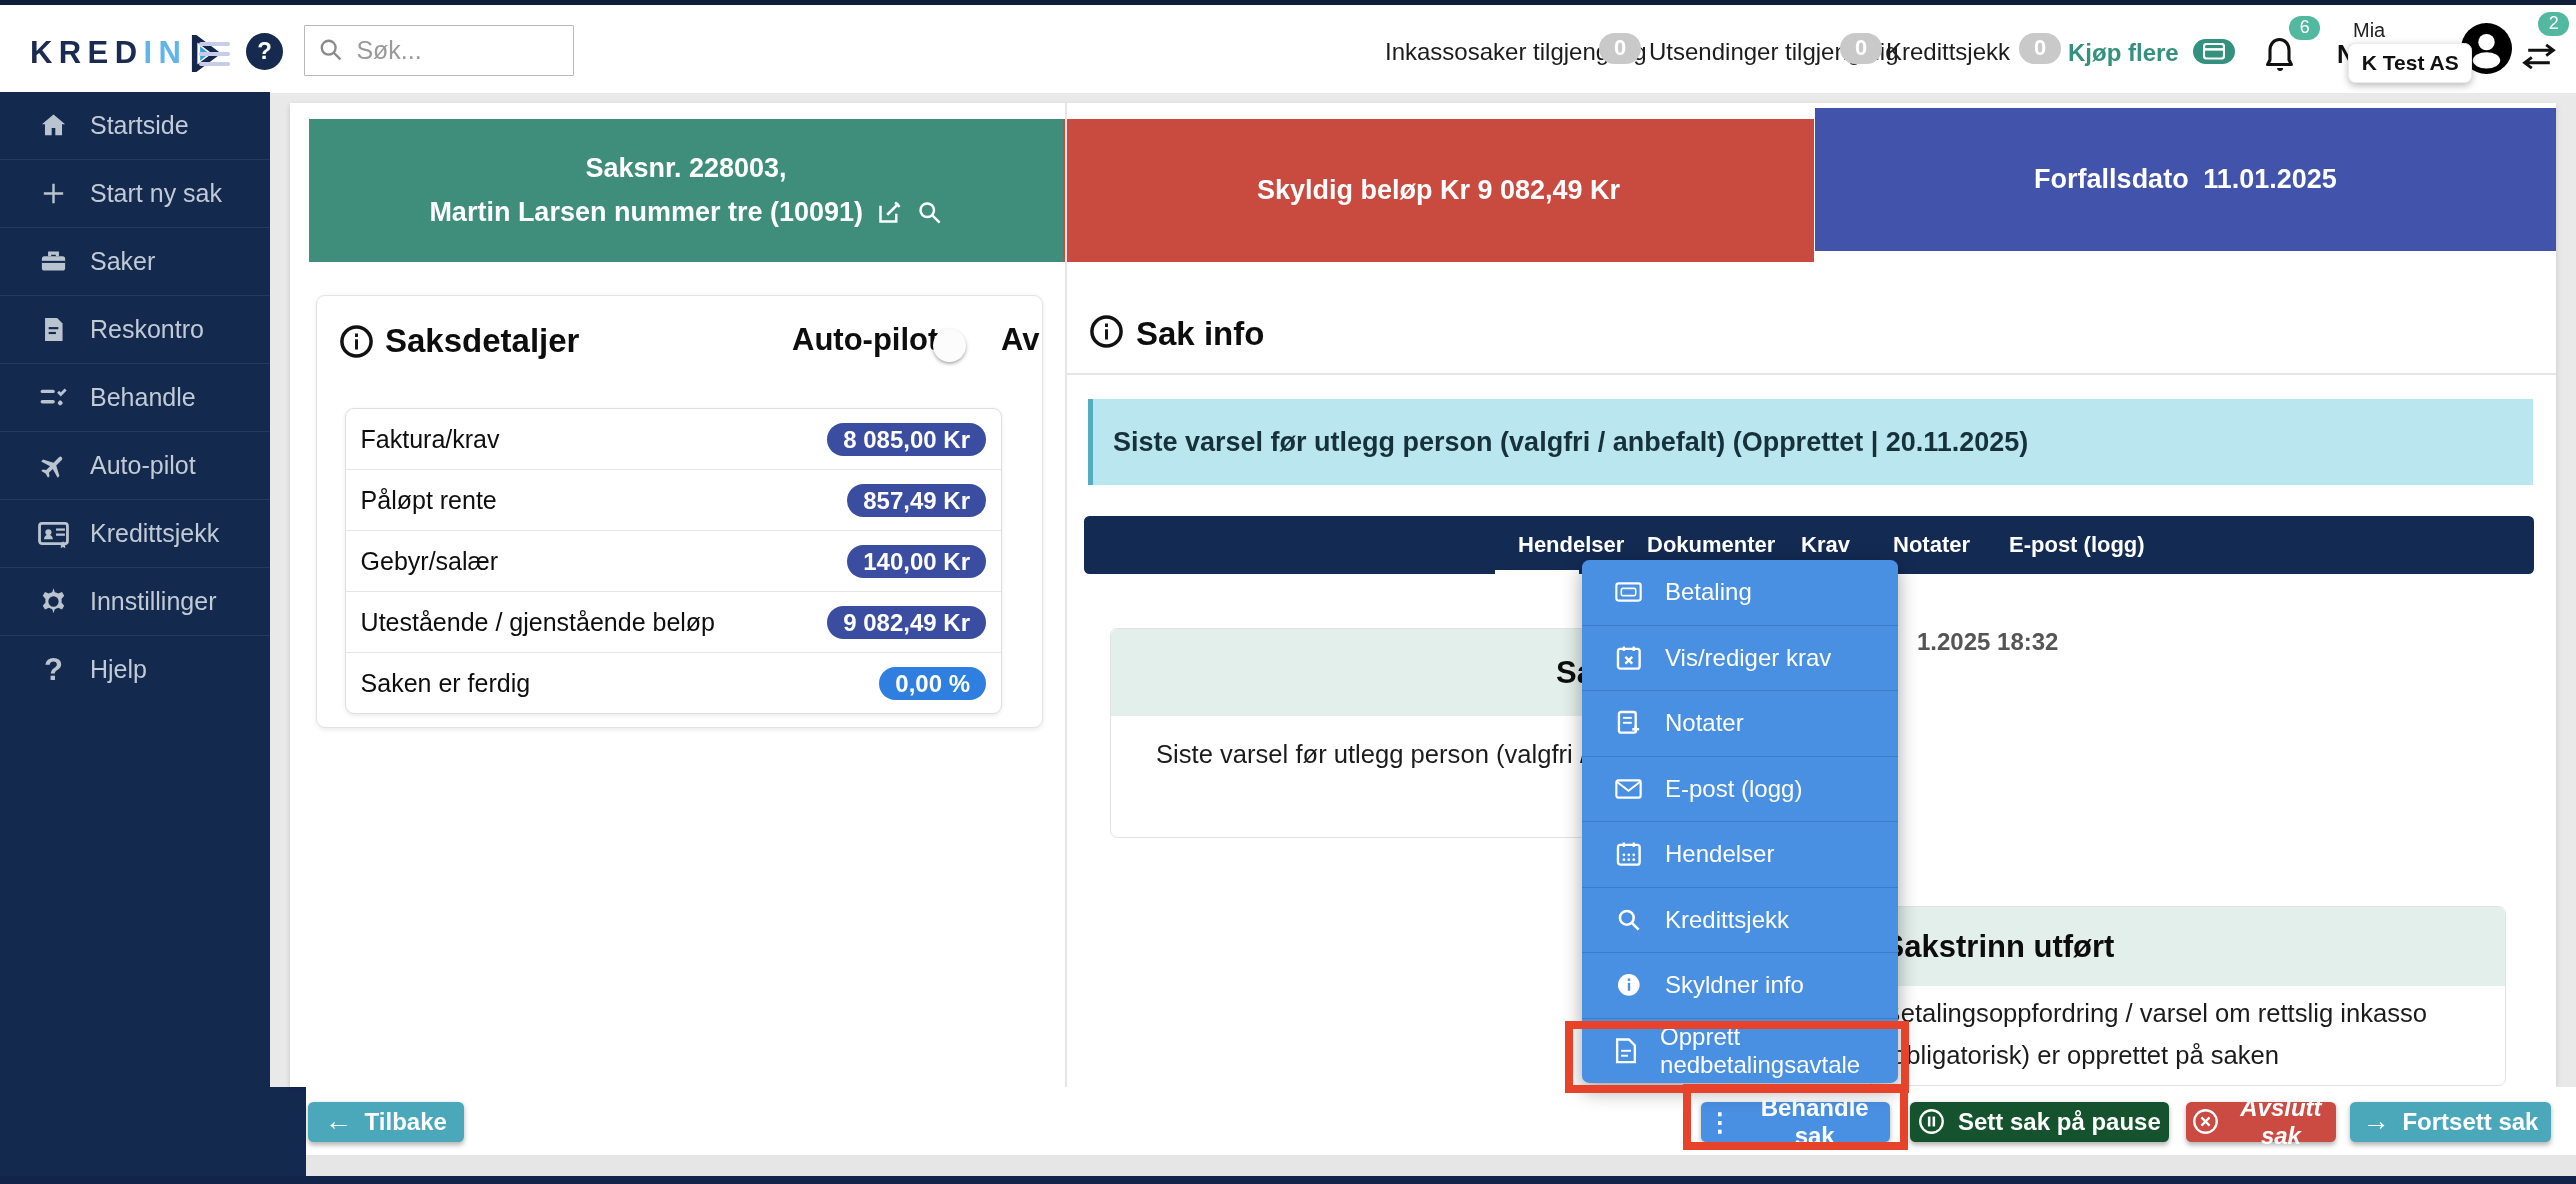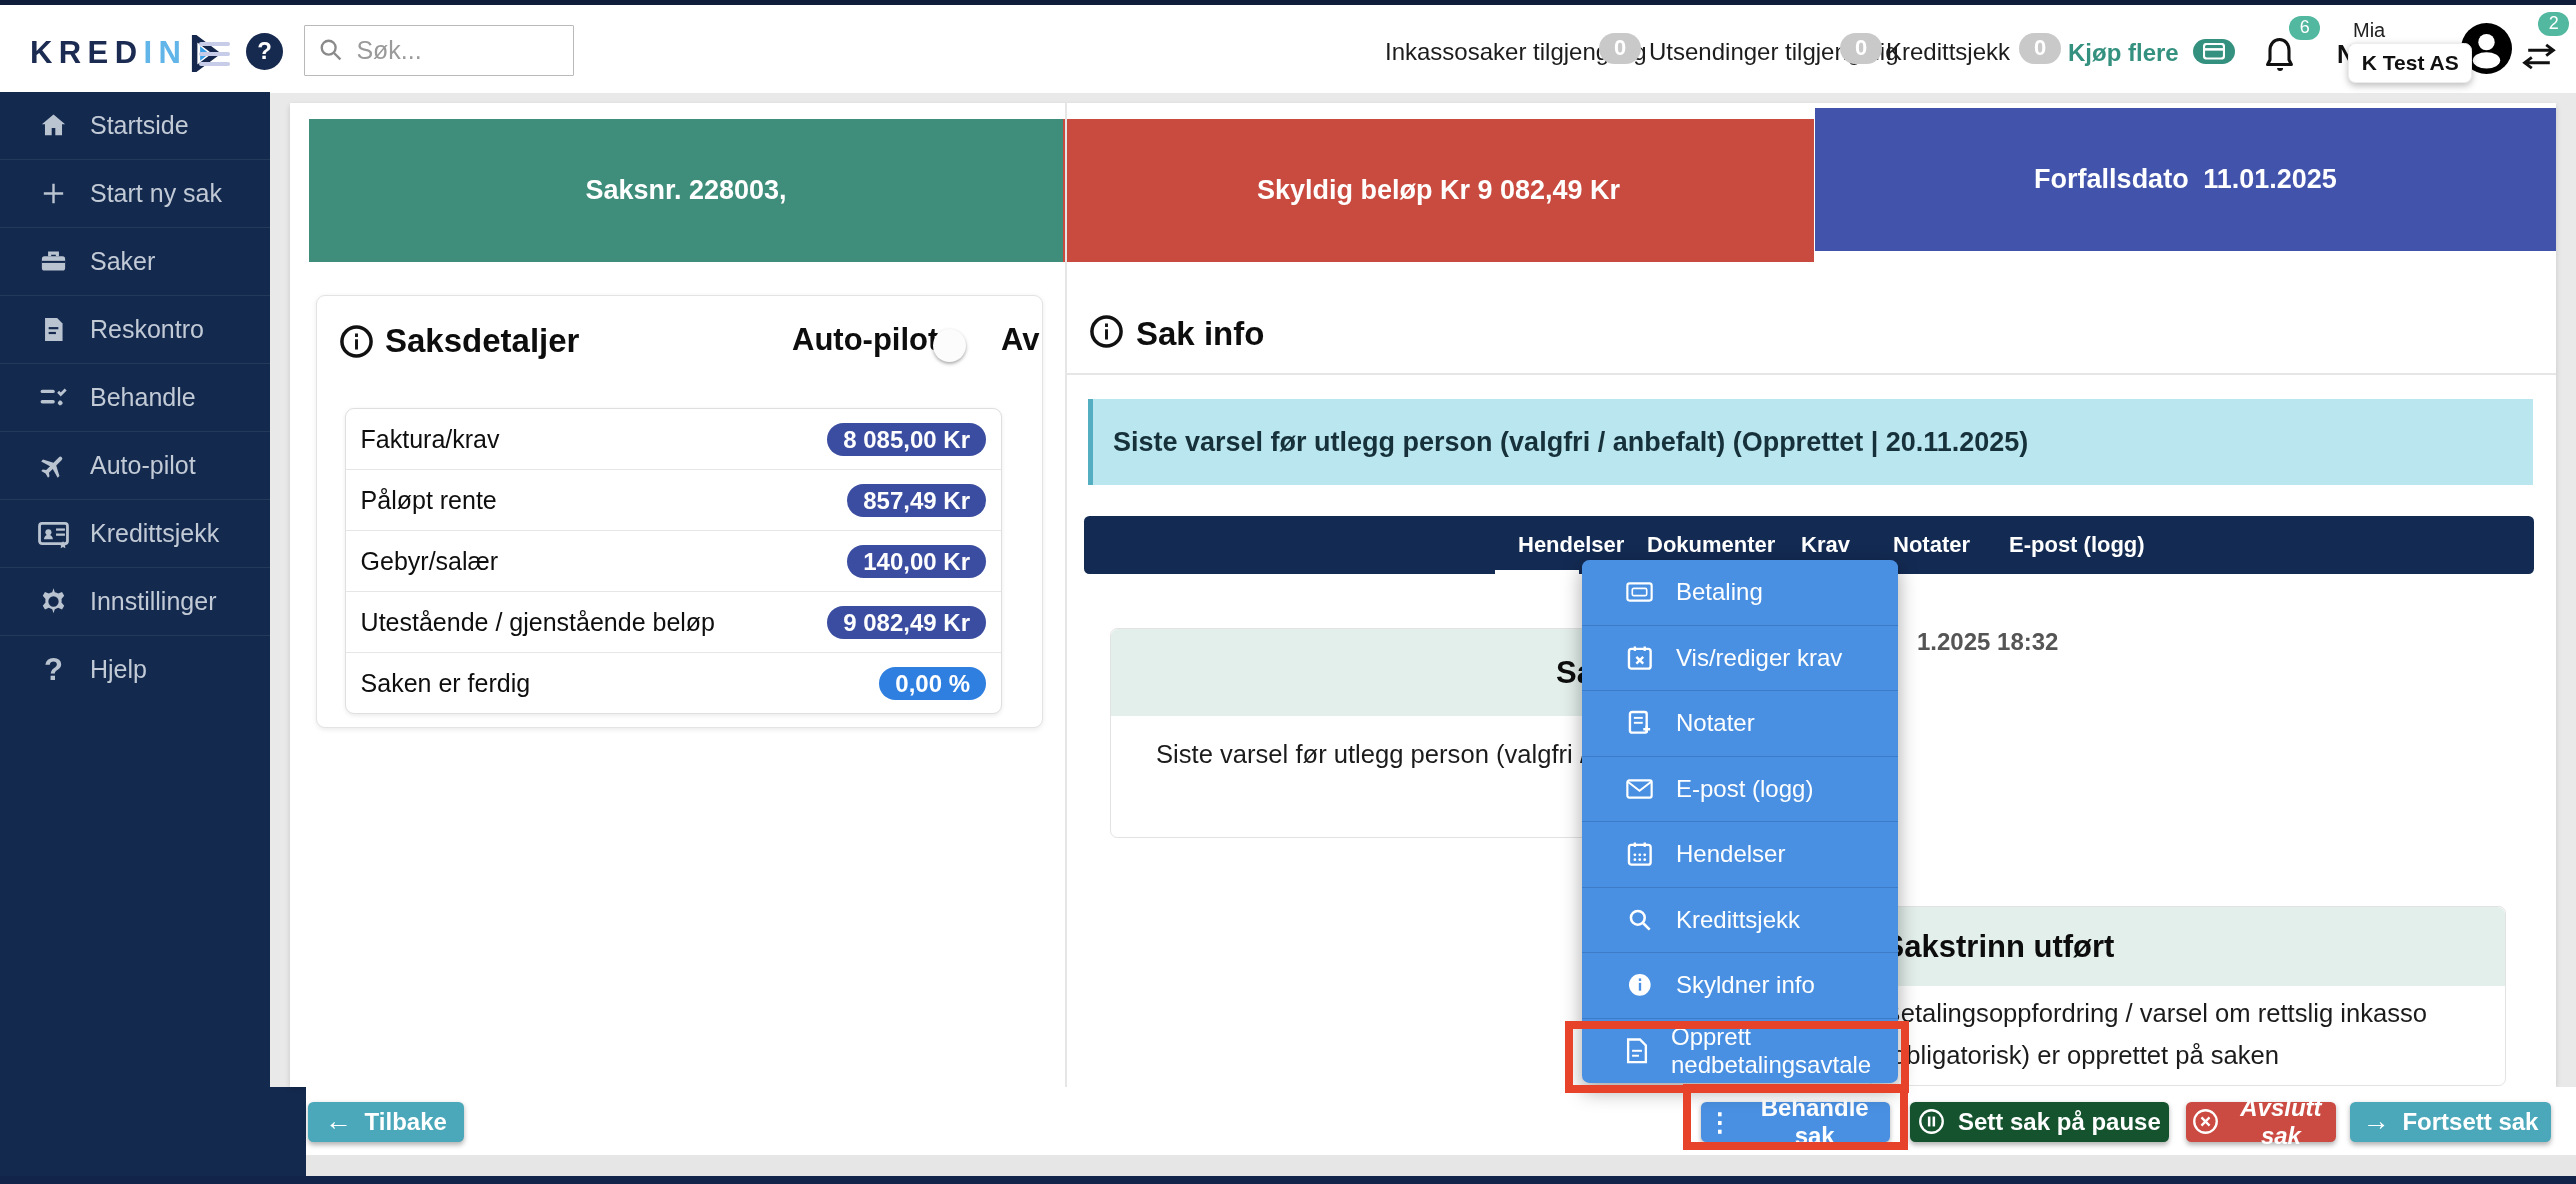--- a/index.html
+++ b/index.html
@@ -51,21 +51,21 @@
   #tabbar{background:#132a52;border-radius:5.5px;}
   .tab{position:absolute;top:16.4px;color:#fff;font-size:22px;font-weight:bold;cursor:pointer;}
   .tab-underline{position:absolute;left:411px;top:54px;width:84px;height:3.7px;background:#fff;}
   .event-card{background:#fff;border:1.4px solid #e2e2e2;border-radius:7.3px;}
   .event-head{background:#e3efeb;border-radius:7.3px 7.3px 0 0;}
   .event-title{font-size:31px;font-weight:bold;color:#0d0d0d;}
   .event-body-text{font-size:25.6px;color:#1b1b1b;}
   .timestamp{font-size:24px;font-weight:bold;color:#555;}
   
   #menu{left:1582px;top:560px;width:316px;height:523px;background:#4a90e2;border-radius:7.3px;box-shadow:0 7.3px 20px rgba(0,0,0,0.35);z-index:50;display:flex;flex-direction:column;}
-  .menu-item{flex:1;display:flex;align-items:center;padding-left:43px;cursor:pointer;}
+  .menu-item{flex:1;display:flex;align-items:center;padding-left:32px;cursor:pointer;}
   .menu-item + .menu-item{border-top:0.9px solid rgba(15,60,120,0.25);}
   .menu-ic{width:29px;height:29px;display:flex;align-items:center;justify-content:center;}
   .menu-label{margin-left:22px;color:#fff;font-size:24px;}
   .red-box{border:8.2px solid #e7432b;z-index:60;pointer-events:none;}
   
   #actionbar{left:306px;top:1087px;width:2270px;height:68px;background:#fff;}
   #graystrip{left:306px;top:1155px;width:2270px;height:21px;background:#e6e6e6;}
   #navystrip{left:0;top:1176px;width:2576px;height:9px;background:#122449;}
   .abtn{position:absolute;top:14.6px;height:40px;border-radius:5.5px;color:#fff;font-size:24px;font-weight:bold;display:flex;align-items:center;justify-content:center;gap:12.8px;box-shadow:0 2.7px 5.5px rgba(0,0,0,0.3);cursor:pointer;border:none;font-family:"Liberation Sans",sans-serif;}
   .teal{background:#4ba8ba;} .blue{background:#4a90e2;} .orange{background:#14532d;} .red{background:#cb4a41;}
@@ -237,20 +237,35 @@
     </div>
   </div>
   <div class="abs" id="sidebar-patch"></div>
 
   
   <div class="abs" id="content"></div>
 
   
   <div class="abs banner" style="left:309px;top:119px;width:754px;background:#3e8e7b;">
     <div>Saksnr. 228003,</div>
+    <div style="display:flex;align-items:center;gap:12.8px;margin-top:12.8px;">
+      <span>Martin Larsen nummer tre (10091)</span>
+      <span>
+          <svg width="27" height="27" viewBox="0 0 24 24">
+            <path d="M4 6 v14 h14 v-7" fill="none" stroke="#fff" stroke-width="2.2"></path>
+            <path d="M10 14 L20 4 M17 3 l4 4" stroke="#fff" stroke-width="2.2"></path>
+          </svg>
+        </span>
+      <span>
+          <svg width="27" height="27" viewBox="0 0 24 24">
+            <circle cx="10" cy="10" r="6" fill="none" stroke="#fff" stroke-width="2.2"></circle>
+            <line x1="14.5" y1="14.5" x2="21" y2="21" stroke="#fff" stroke-width="2.2"></line>
+          </svg>
+        </span>
+    </div>
   </div>
   <div class="abs banner" style="left:1063px;top:119px;width:751px;background:#c94a3f;">
     <div>Skyldig beløp Kr 9 082,49 Kr</div>
   </div>
   <div class="abs banner" style="left:1815px;top:108px;width:741px;background:#4253ac;flex-direction:row;gap:14.6px;">
     <span>Forfallsdato</span>
     <span>11.01.2025</span>
   </div>
 
   

